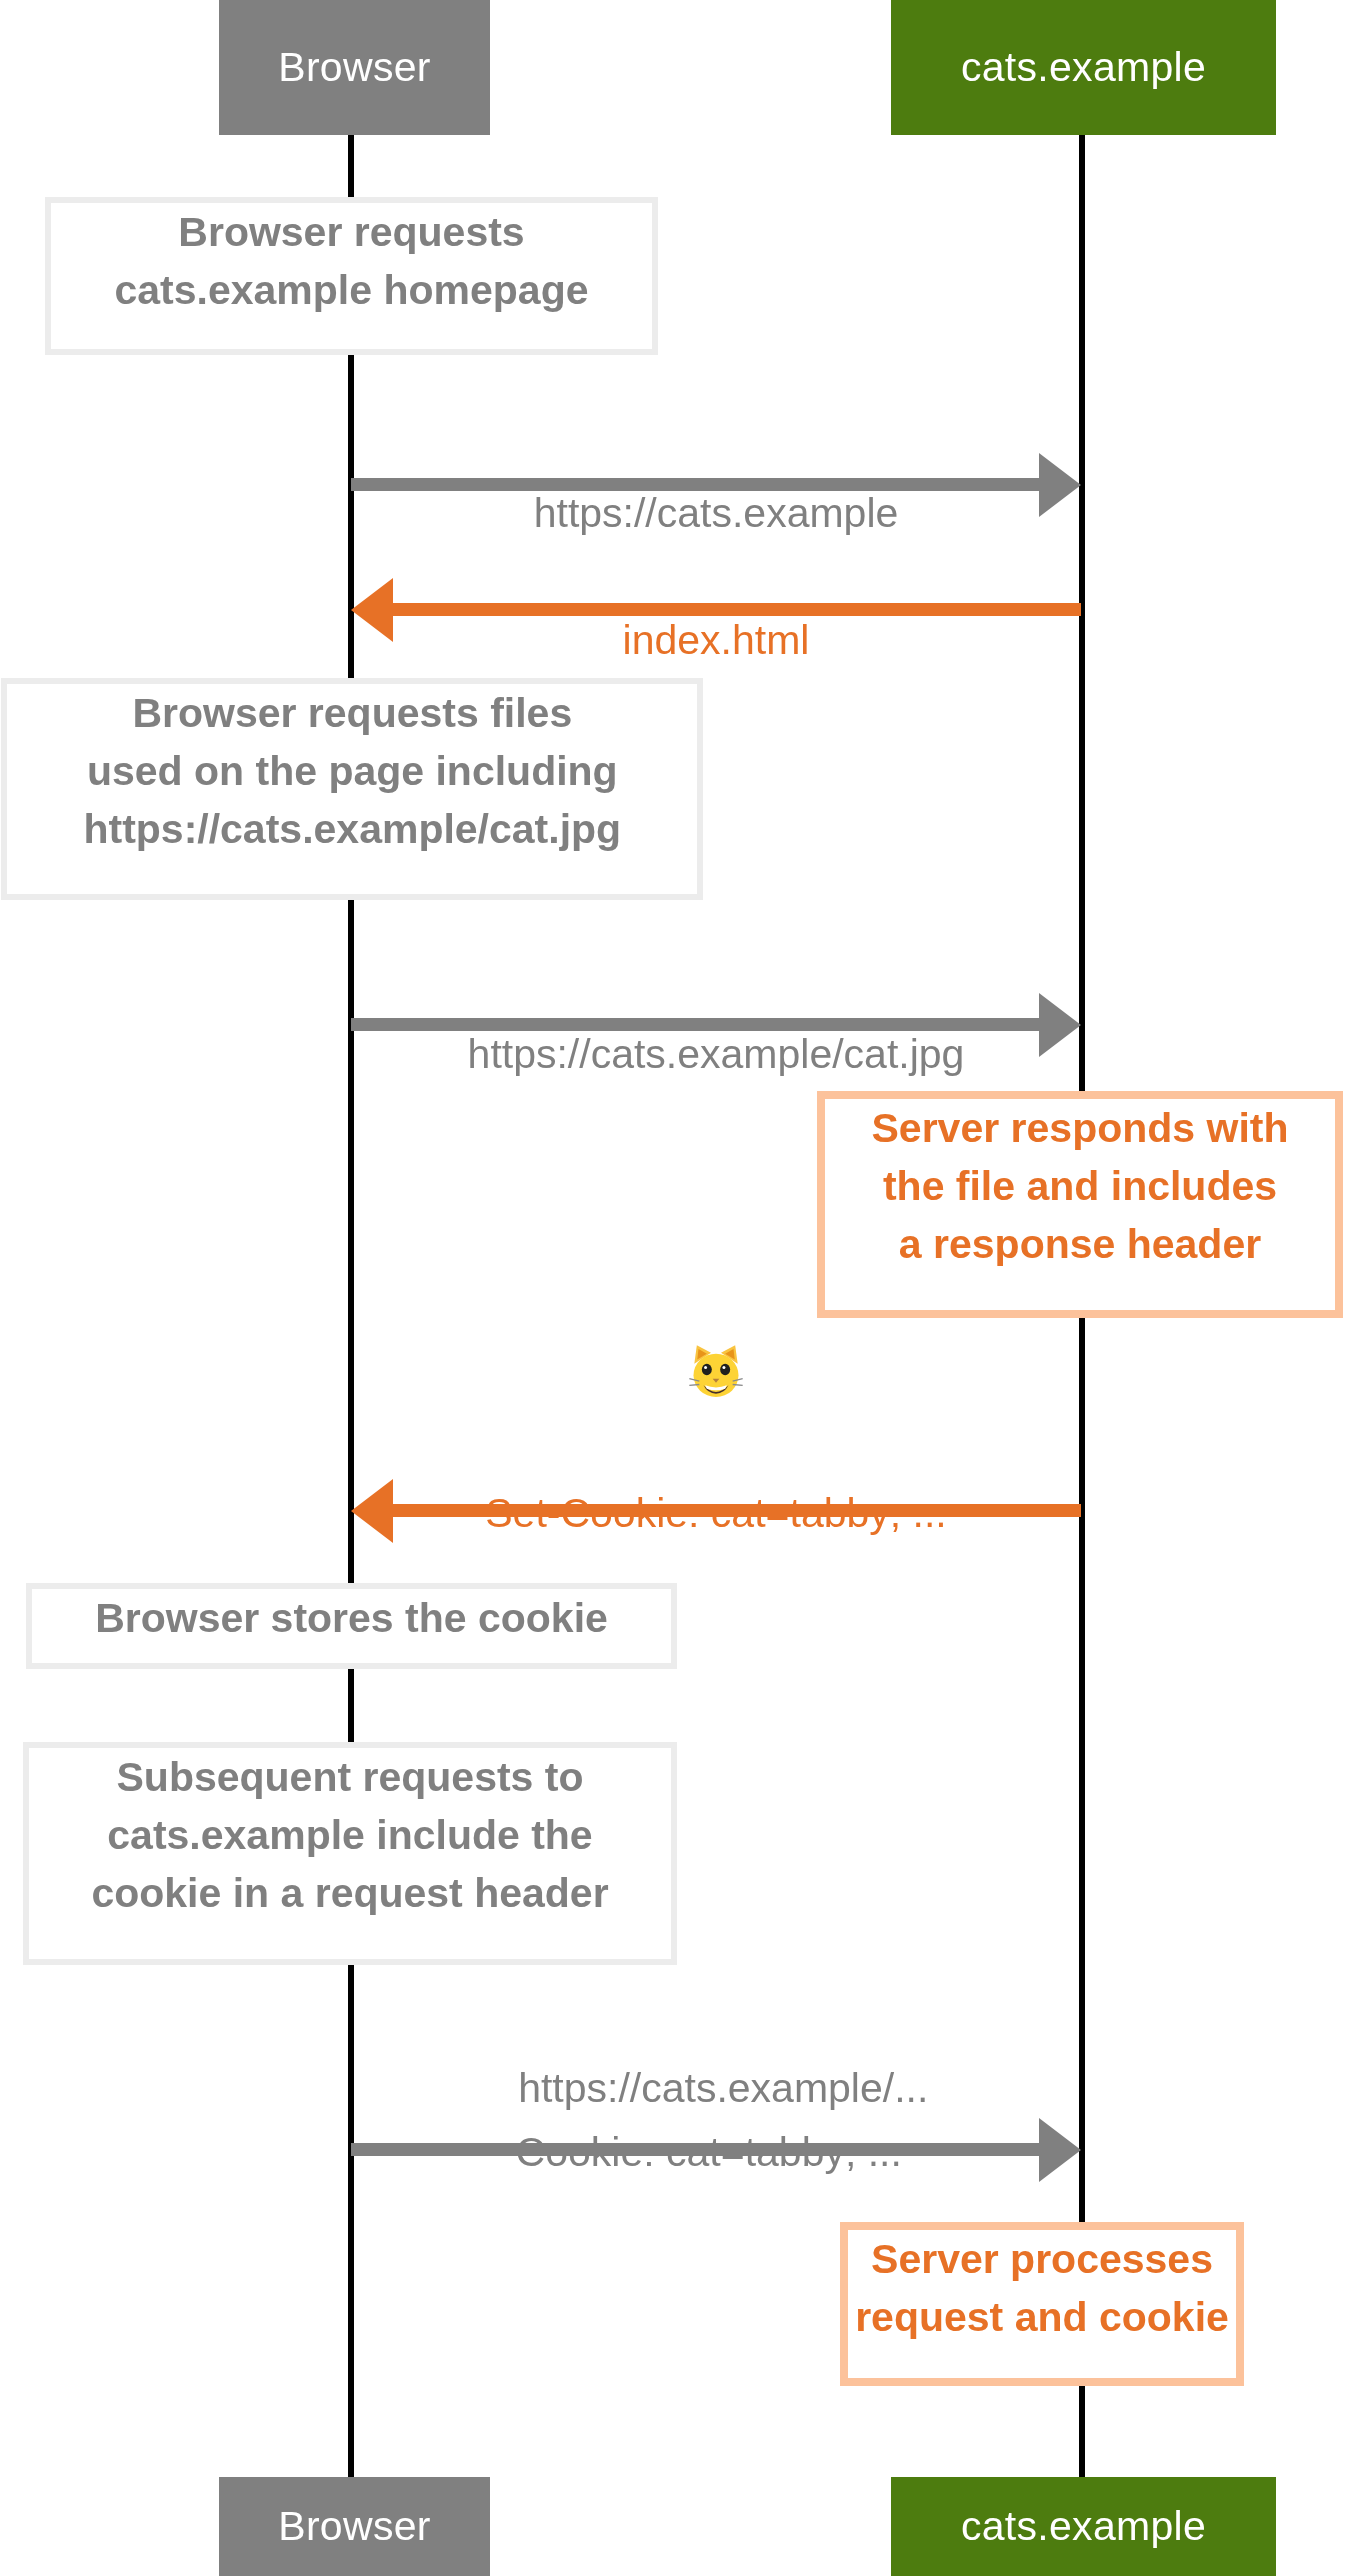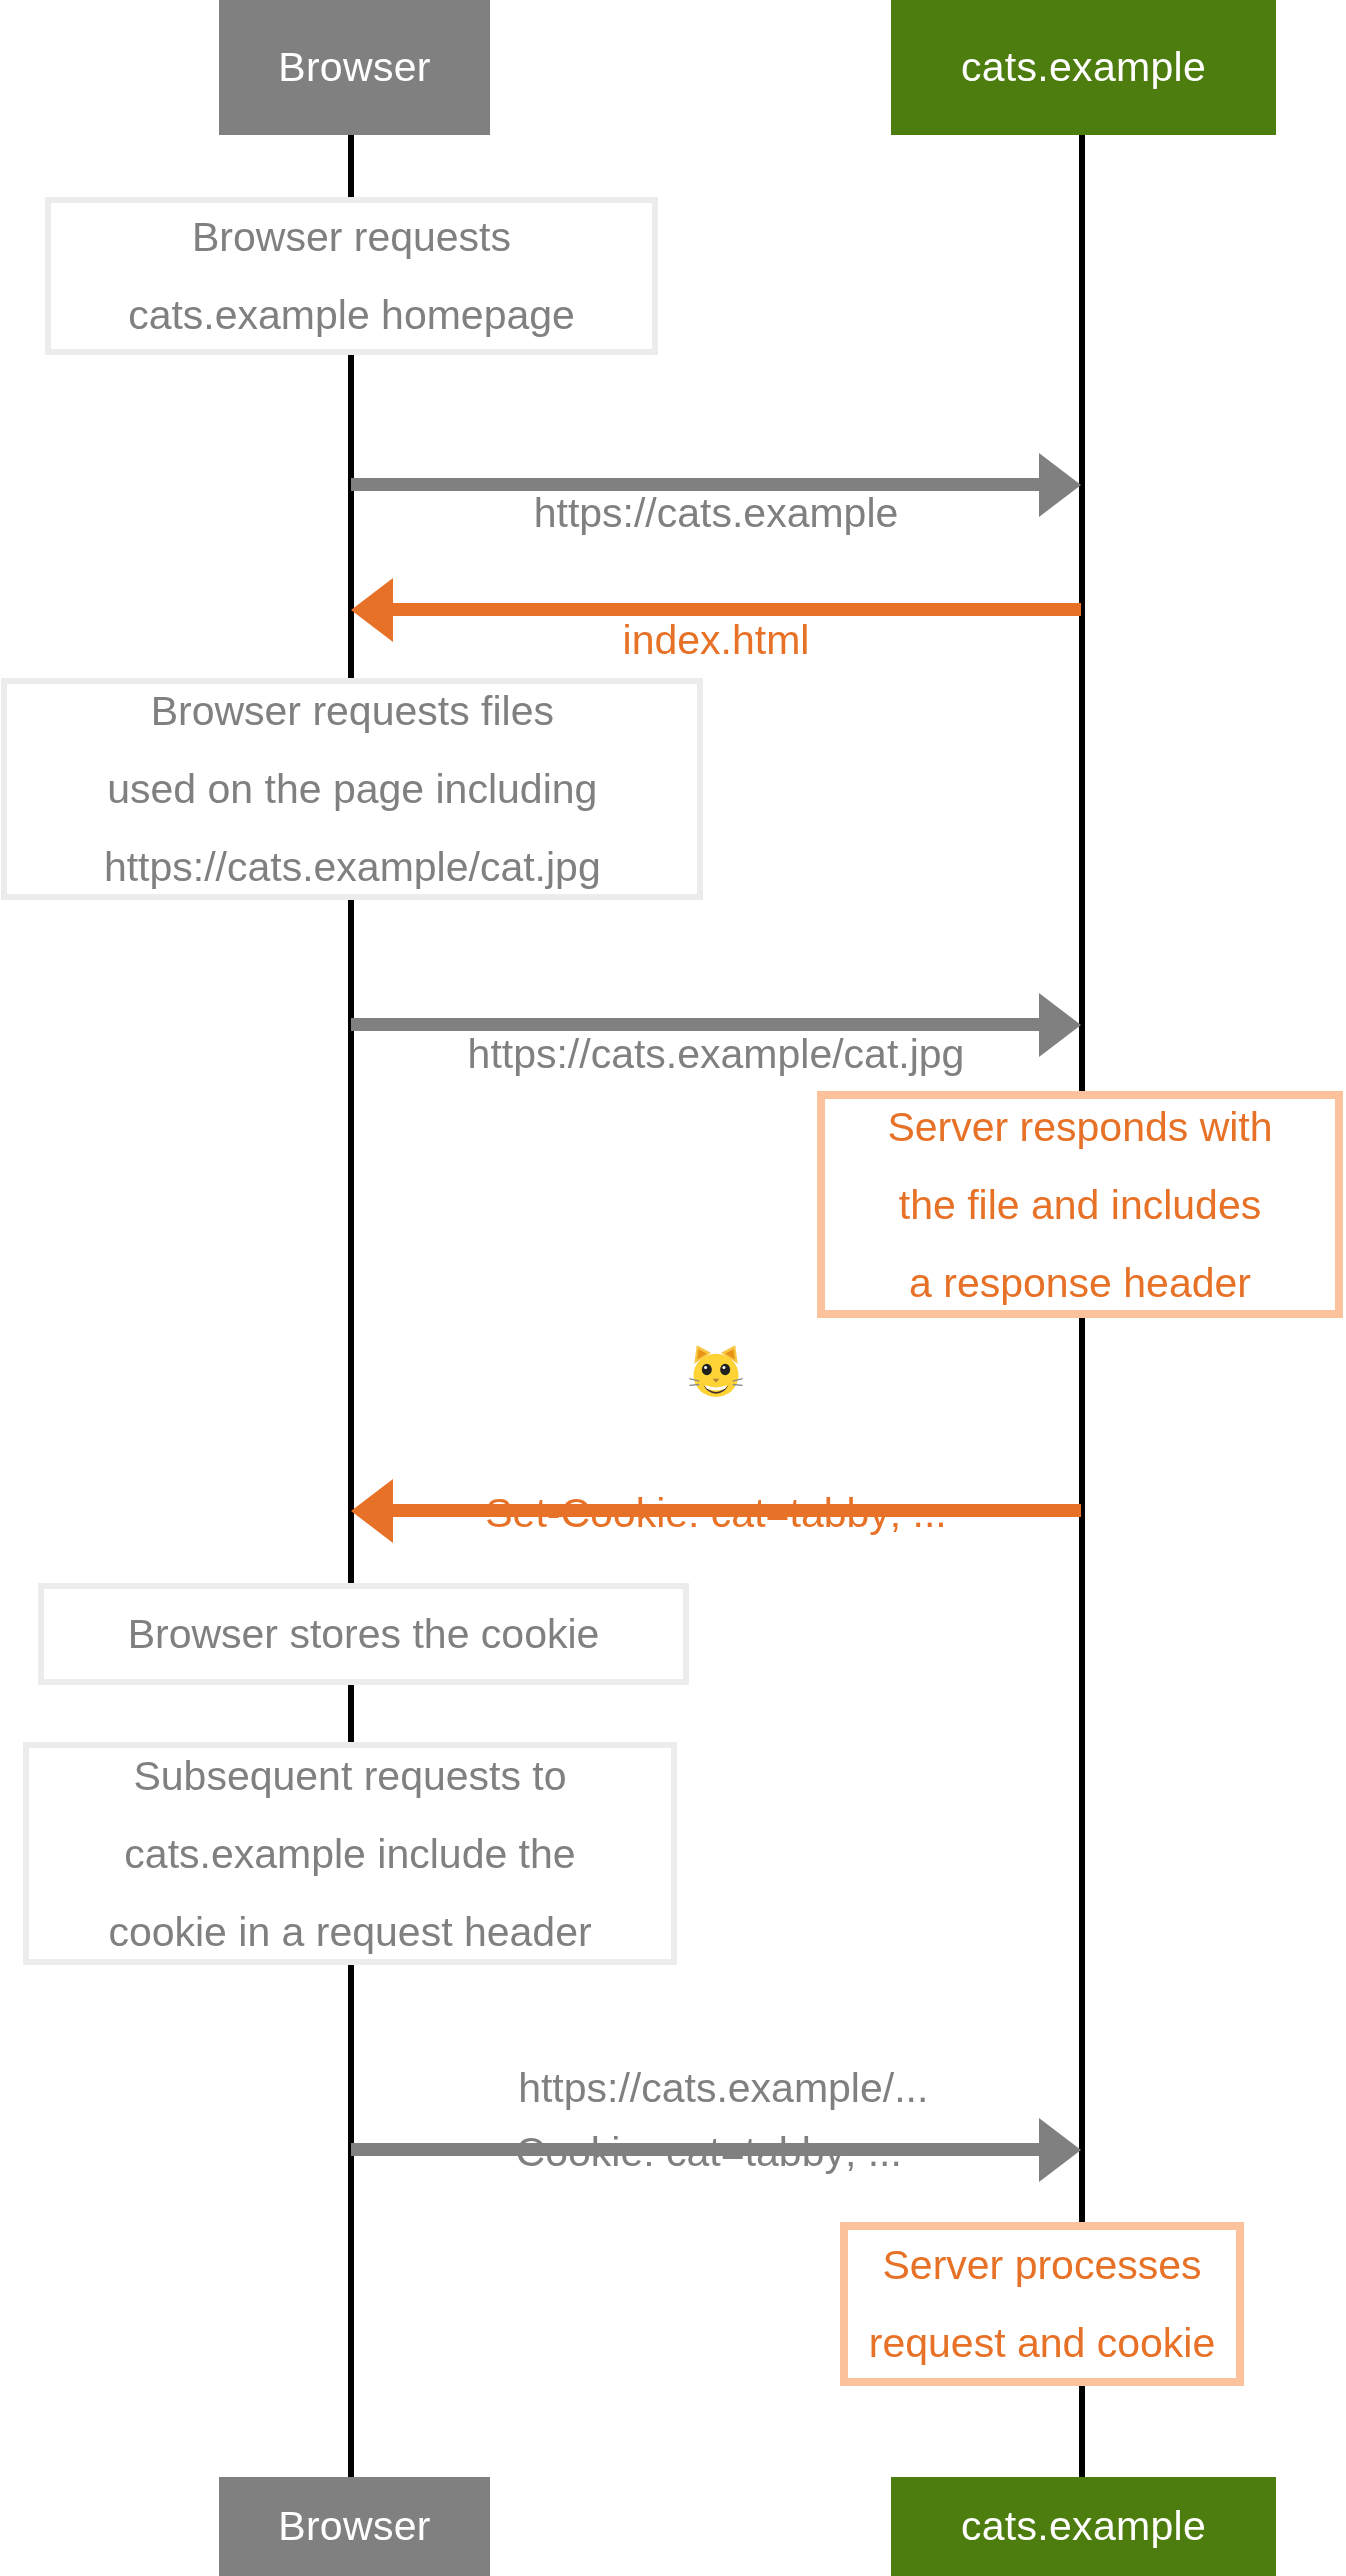--- a/index.html
+++ b/index.html
@@ -38,34 +38,35 @@
   .actor.top-browser{left:219px;top:0;width:271px;height:135px;}
   .actor.top-server{left:891px;top:0;width:385px;height:135px;}
   .actor.bottom-browser{left:219px;top:2477px;width:271px;height:99px;}
   .actor.bottom-server{left:891px;top:2477px;width:385px;height:99px;}
 
   .note{
     position:absolute;
     box-sizing:border-box;
     background:#ffffff;
     font-size:41px;
-    line-height:78px;
+    line-height:58px;
     text-align:center;
     white-space:pre-line;
     display:flex;
-    align-items:center;
+    align-items:flex-start;
     justify-content:center;
     z-index:3;
+    font-weight:bold;
   }
   .note.gray{border:6.6px solid #ECECEC;color:#808080;}
   .note.peach{border:8px solid #FCC29B;color:#E77126;}
 
   .note-1{left:45px;top:197px;width:613px;height:158px;}
   .note-2{left:1.3px;top:678px;width:702px;height:222px;}
-  .note-3{left:38px;top:1583px;width:651px;height:102px;}
+  .note-3{left:26px;top:1583px;width:651px;height:86px;}
   .note-4{left:23px;top:1742px;width:654px;height:223px;}
   .note-s1{left:817px;top:1091px;width:526px;height:227px;}
   .note-s2{left:840px;top:2222px;width:404px;height:164px;}
 
   .msg-label{
     position:absolute;
     left:351px;
     width:730px;
     text-align:center;
     font-size:41px;

